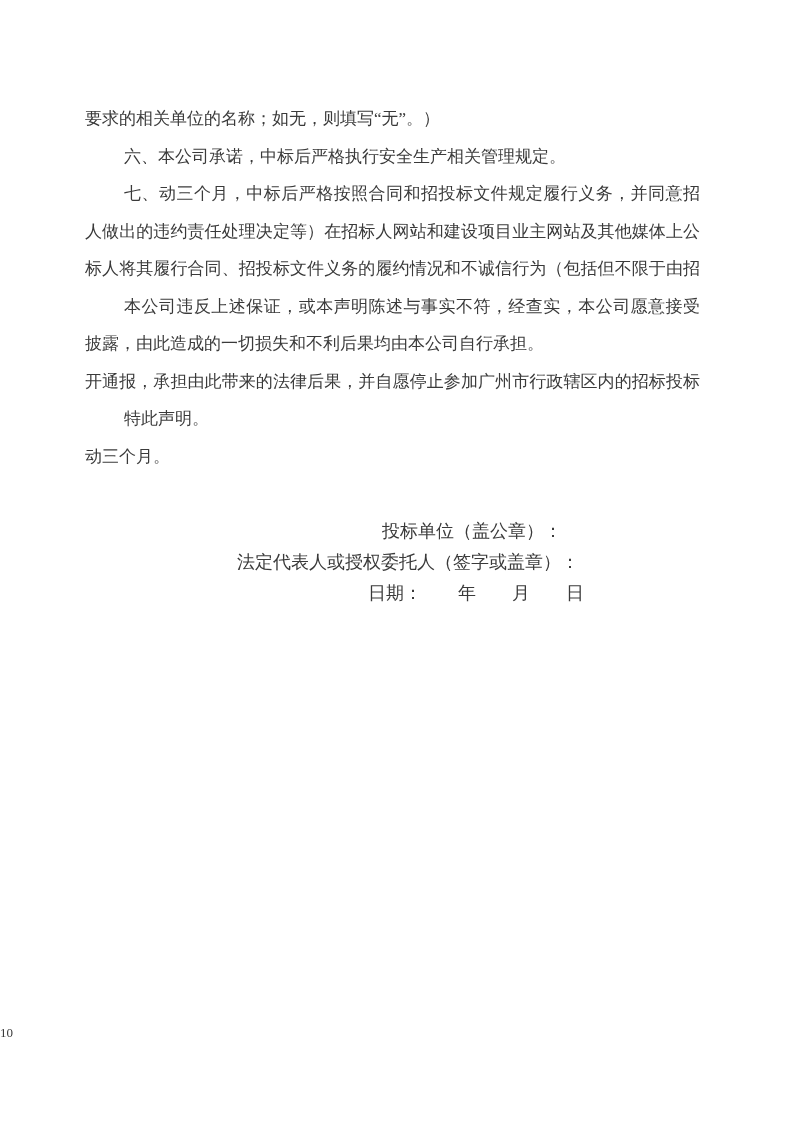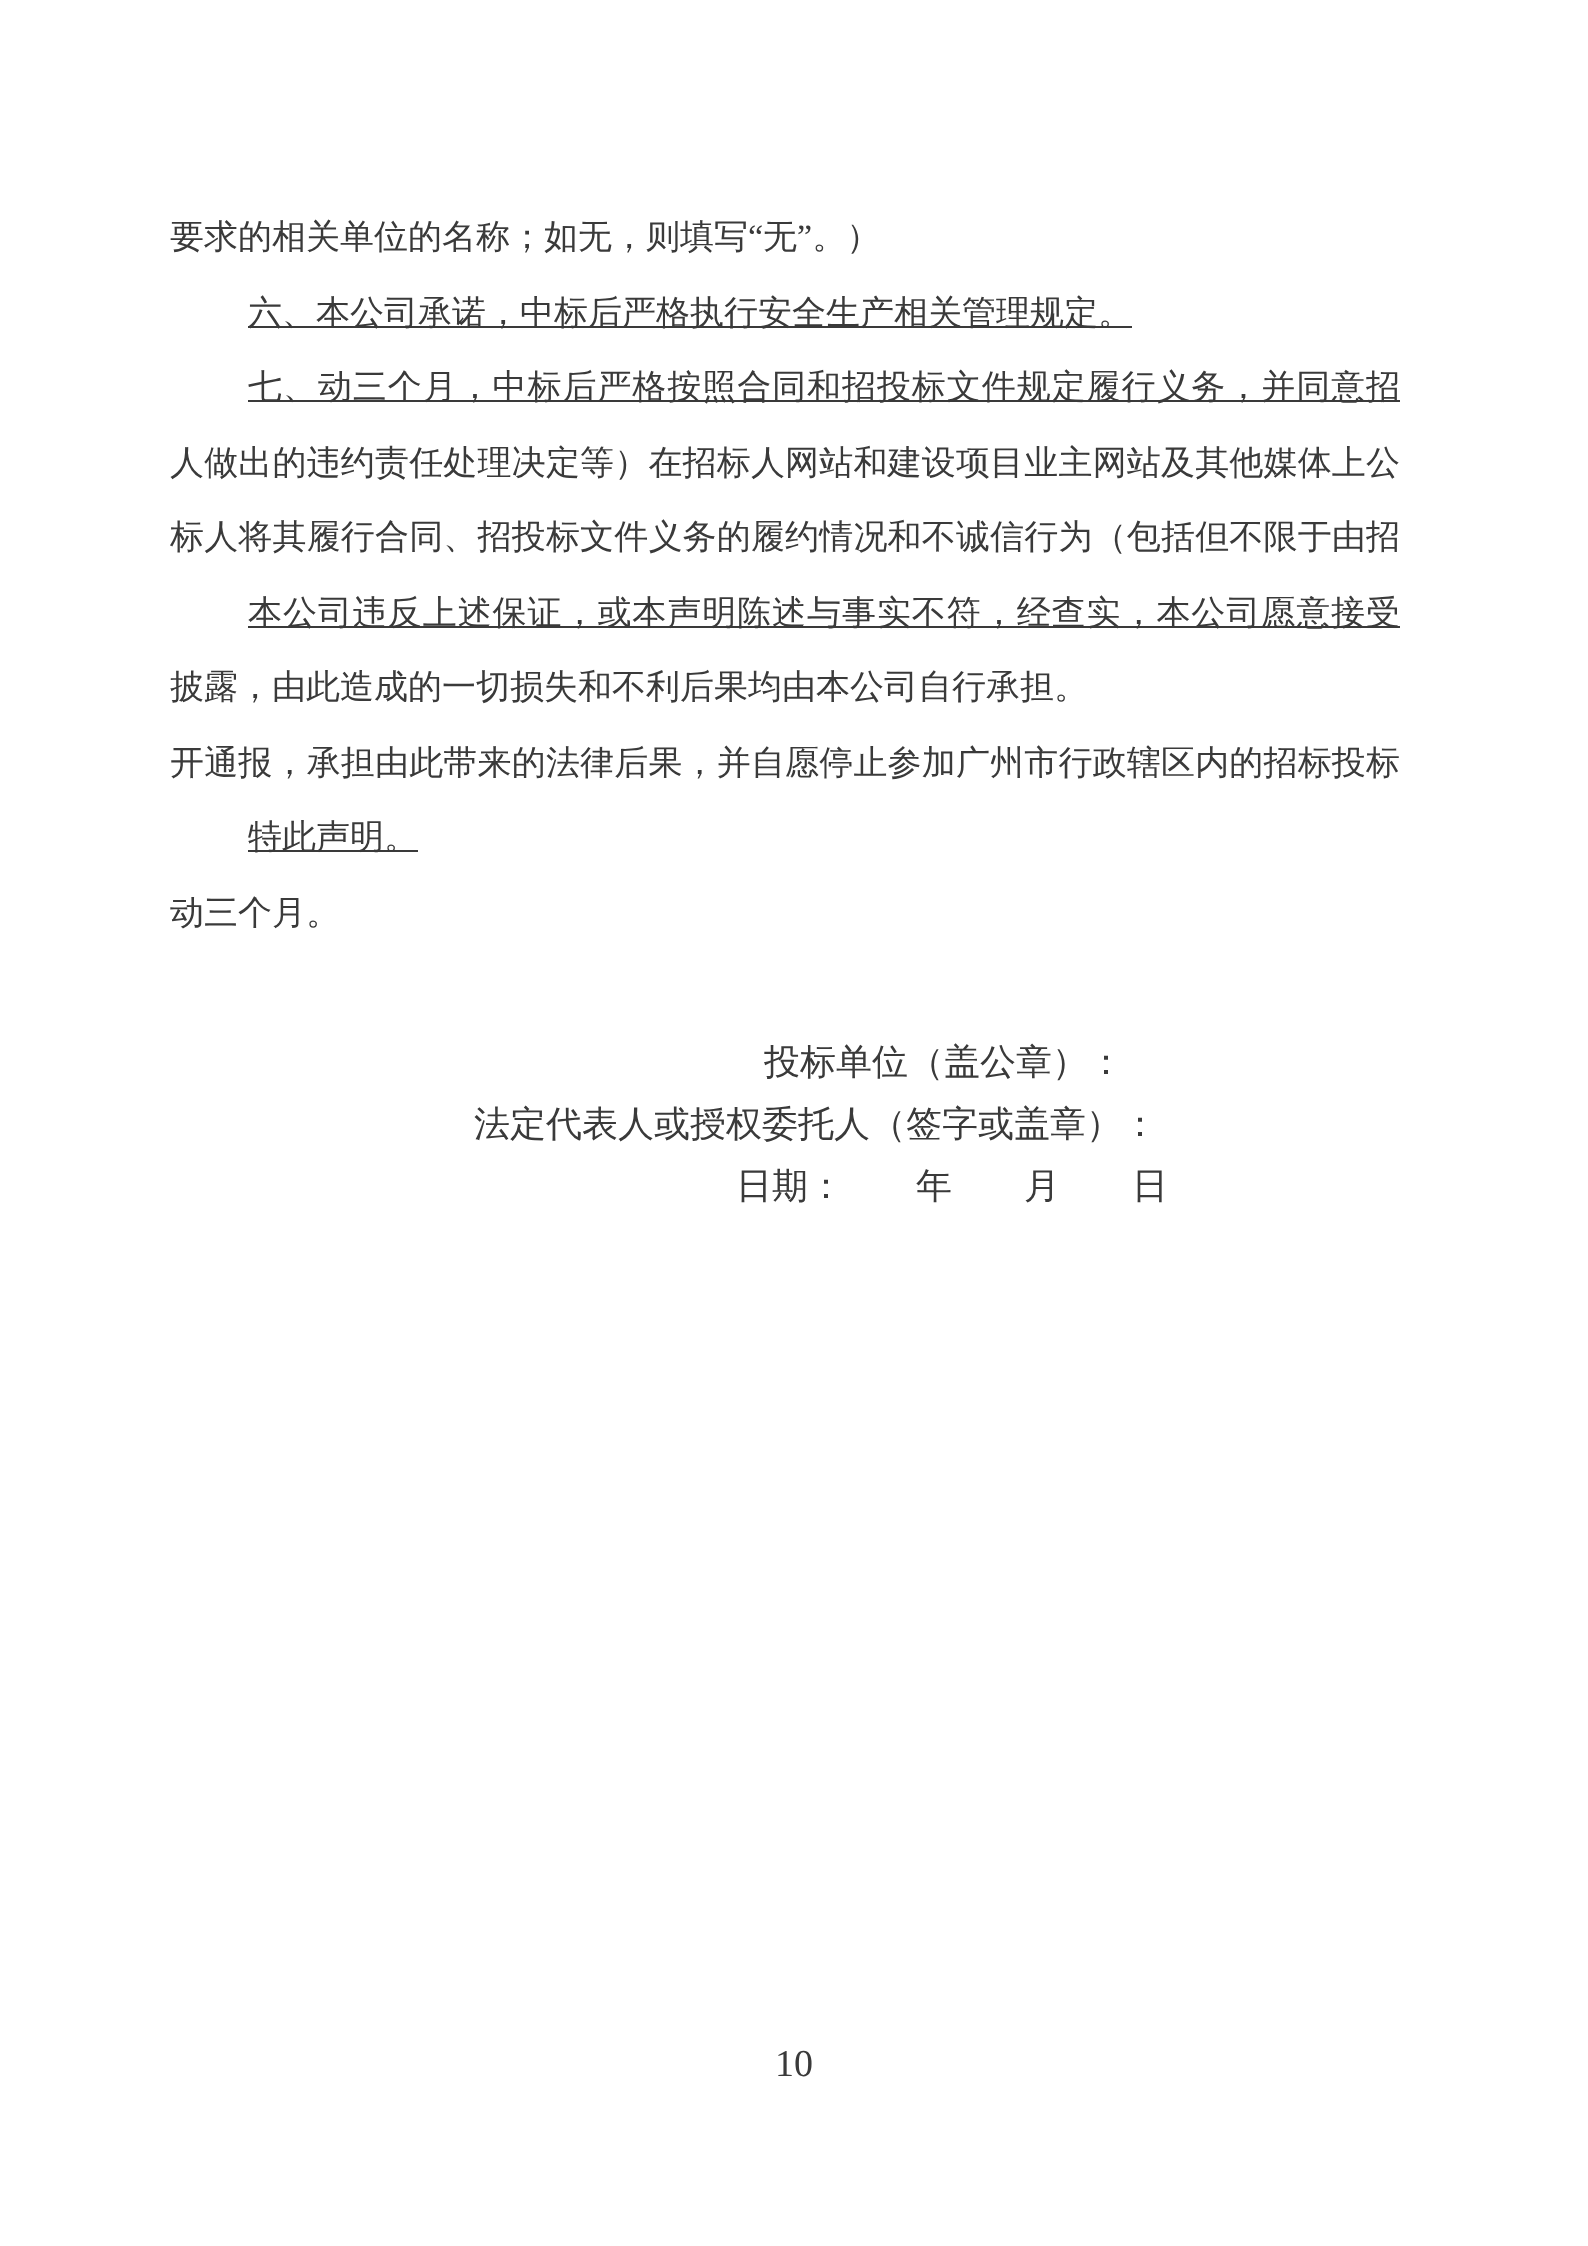--- a/index.html
+++ b/index.html
@@ -24,21 +24,20 @@
     width: 615px;
     font-size: 17px;
   }
   .line {
     line-height: 37.5px;
     height: 37.5px;
     overflow: hidden;
   }
   .line.indent {
     text-indent: 39px;
-    text-decoration: underline;
   }
   
   .line.fill {
     text-align: justify;
     text-align-last: justify;
   }
   
   .signature {
     position: absolute;
     left: 85px;
@@ -53,22 +52,21 @@
   }
   .sig-unit { margin-left: 297px; }
   .sig-rep  { margin-left: 152px; }
   .sig-date { margin-left: 283px; }
   
   .page-number {
     position: absolute;
     left: 0;
     top: 1025px;
     width: 100%;
-    text-align: center;
-    font-size: 19px;
+    font-size: 13px;
     line-height: 16px;
   }
 </style>
 </head>
 <body>
 
 <div class="page" style="color: rgb(58, 58, 58); background: rgb(255, 255, 255);">
 
   <div class="doc-body" id="doc-body">
       <div class="line">要求的相关单位的名称；如无，则填写“无”。）</div>

